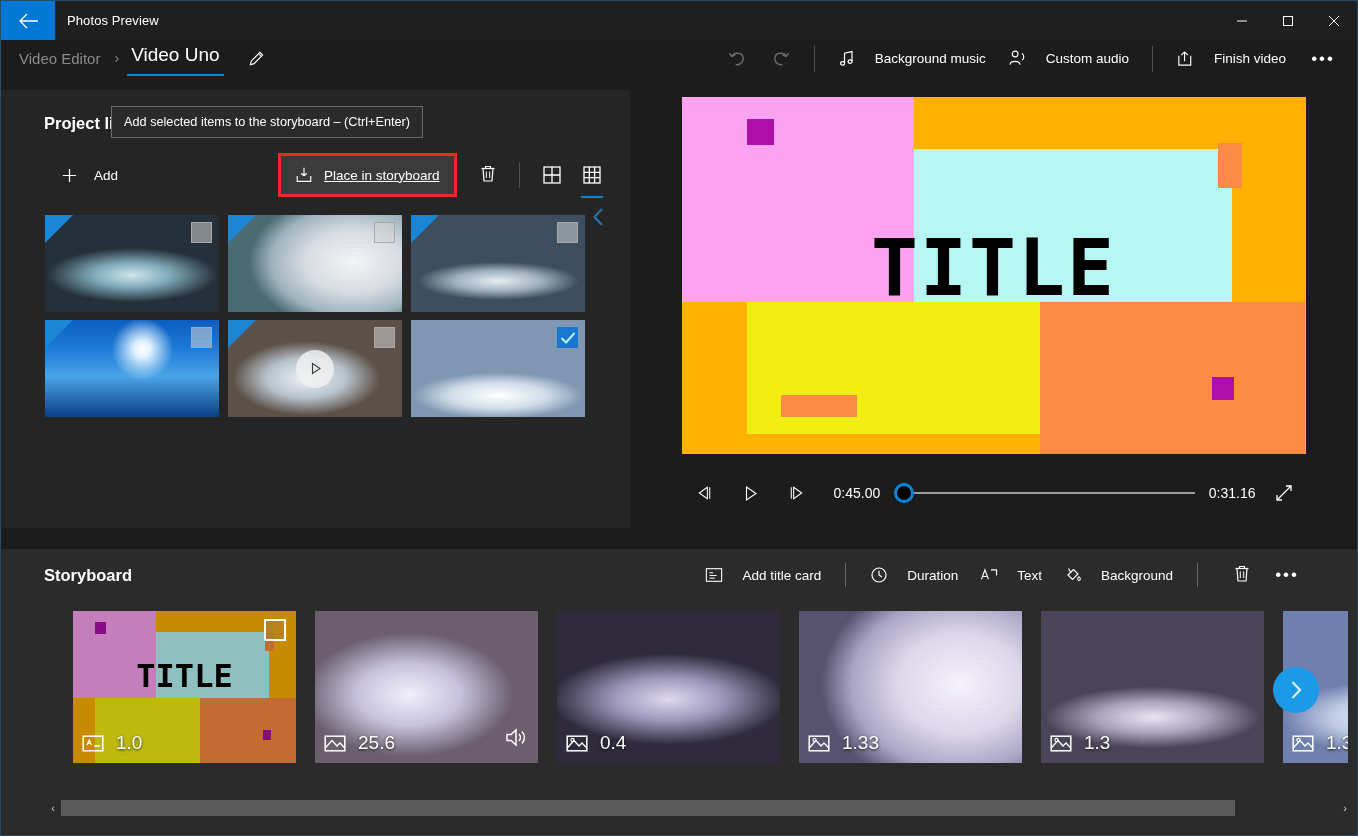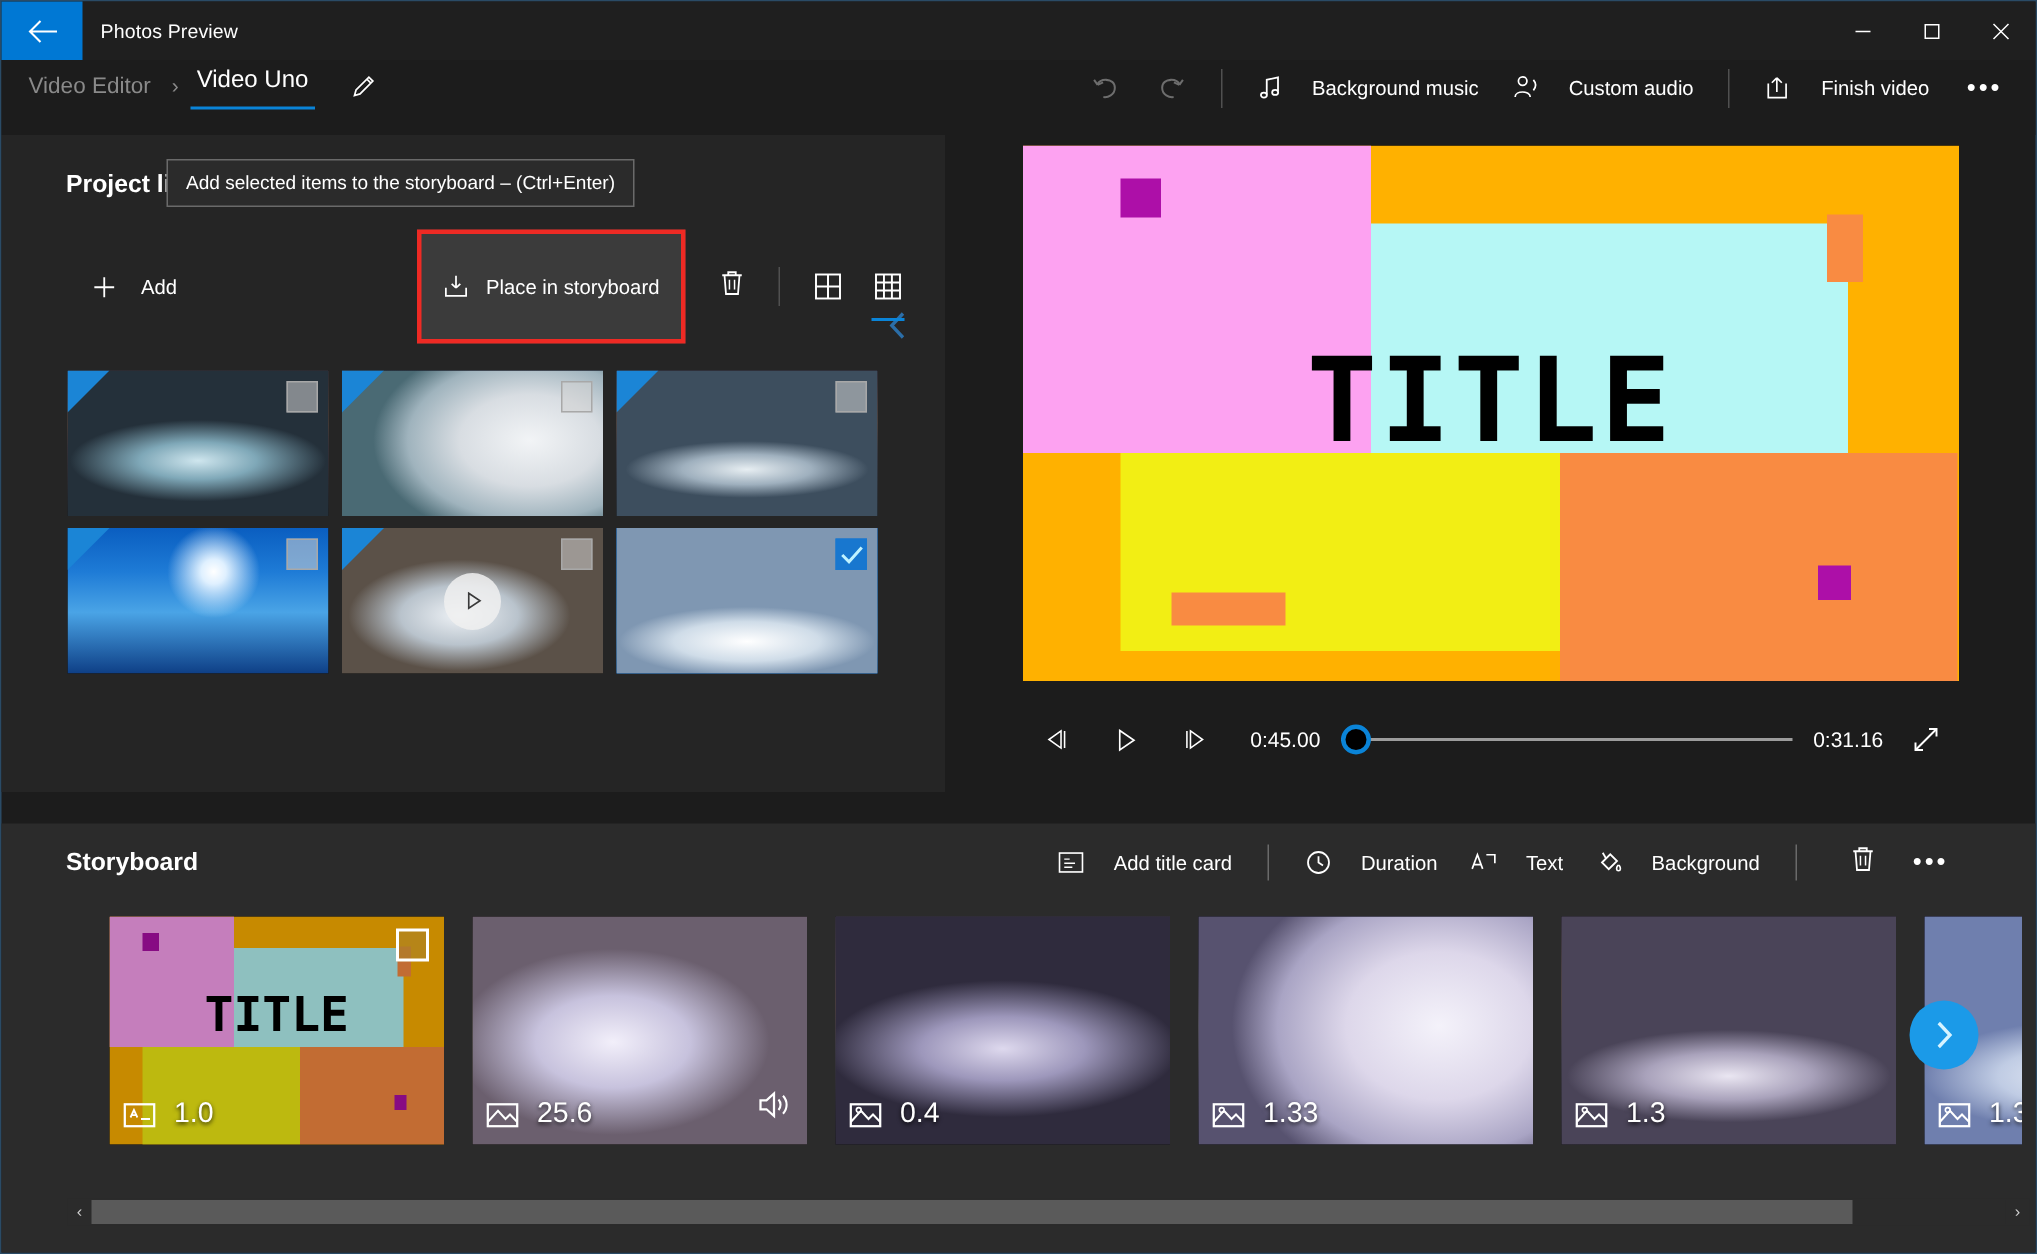--- a/index.html
+++ b/index.html
@@ -51,21 +51,21 @@
     display:flex; align-items:flex-start;
     background:#1c1c1c;
     position:relative;
   }
   .breadcrumb{ display:flex; align-items:center; padding-left:12px; gap:0px; }
   .crumb-muted{
     font-size:15px; color:#8a8a8a; padding:4px 6px; cursor:pointer;
   }
   .crumb-sep{ color:#8a8a8a; font-size:14px; padding:0 8px; }
   .crumb-active{
-    font-size:16px; color:#ffffff; padding:4px 4px 8px 4px;
+    font-size:19px; color:#ffffff; padding:4px 4px 8px 4px;
     border-bottom:2px solid #0a84d8; cursor:pointer;
   }
   .pencil-btn{
     margin-left:16px; width:34px; height:34px;
     display:flex; align-items:center; justify-content:center; cursor:pointer;
   }
   .cmd-right{
     margin-left:auto; display:flex; align-items:center; gap:0px;
     padding-right:8px;
   }
@@ -110,23 +110,24 @@
   .lib-btn{
     display:flex; align-items:center; gap:16px;
     padding:9px 12px; font-size:13.5px; cursor:pointer; color:#fff;
   }
   .place-wrap{
     margin-left:148px;
     position:relative;
   }
   .place-btn{
     display:flex; align-items:center; gap:11px;
-    padding:26px 14px; font-size:13.5px; cursor:pointer;
+    padding:10px 14px; font-size:13.5px; cursor:pointer;
     background:#3b3b3b;
     border:3px solid #ee2a24;
+    text-decoration:underline;
   }
   .tooltip{
     position:absolute;
     left:-167px; top:-47px;
     background:#2b2b2b; border:1px solid #6a6a6a;
     padding:8px 12px; font-size:12.7px; color:#ffffff;
     white-space:nowrap;
   }
   .trash-btn{
     margin-left:12px; padding:9px 10px; cursor:pointer;

